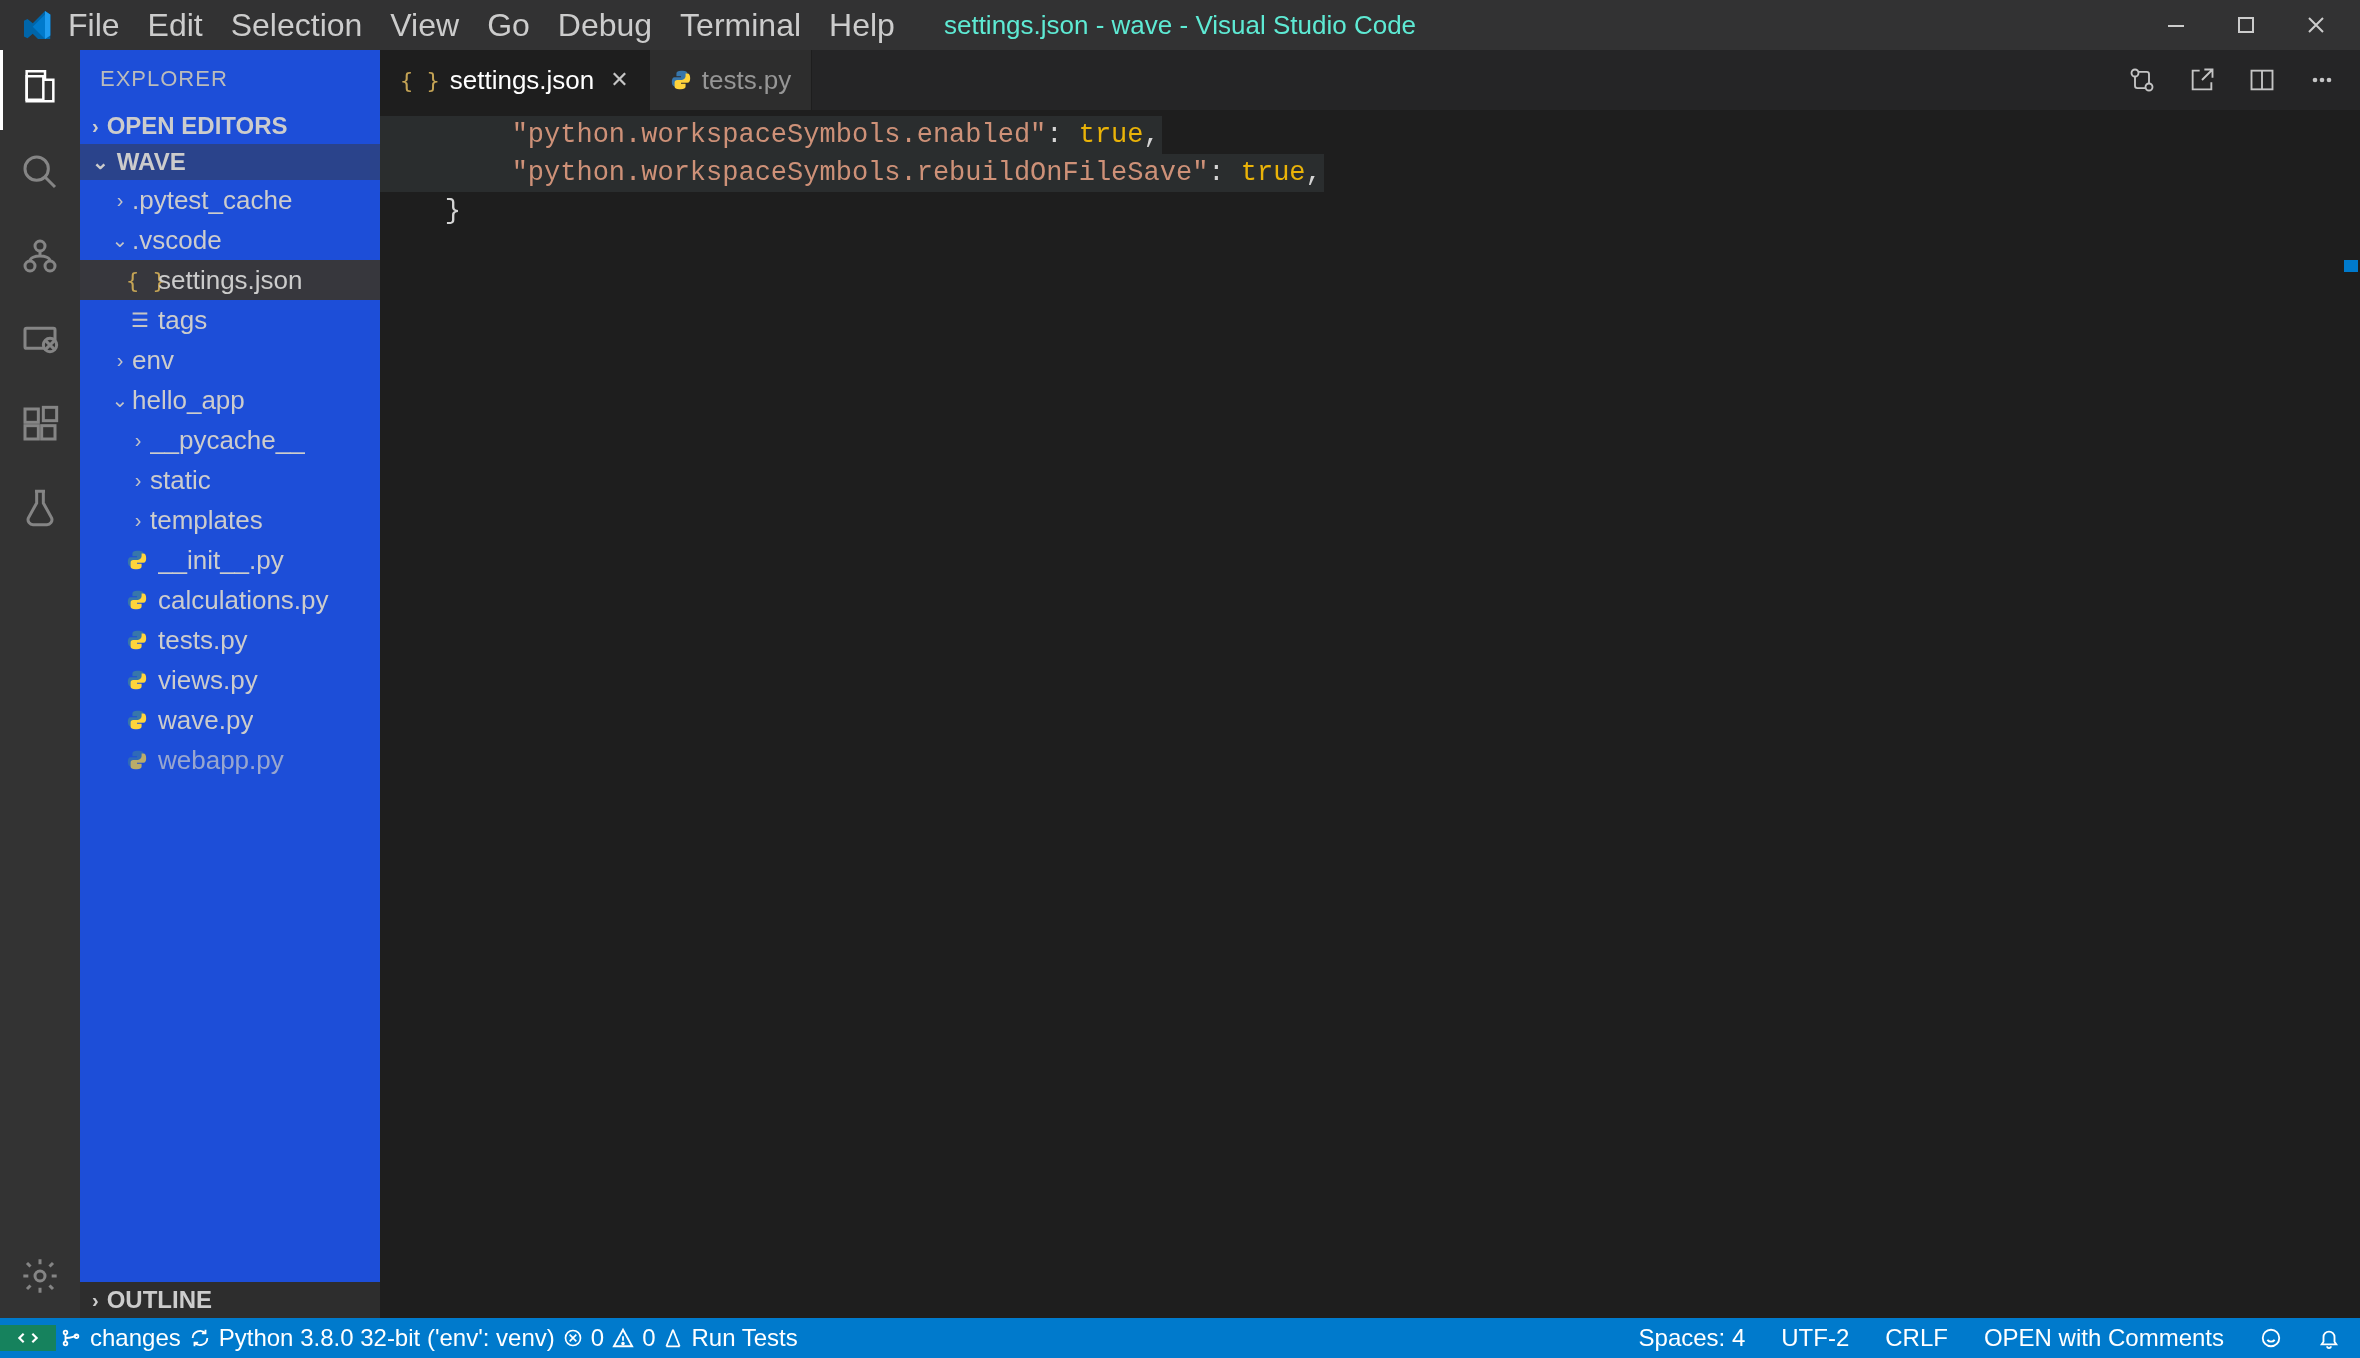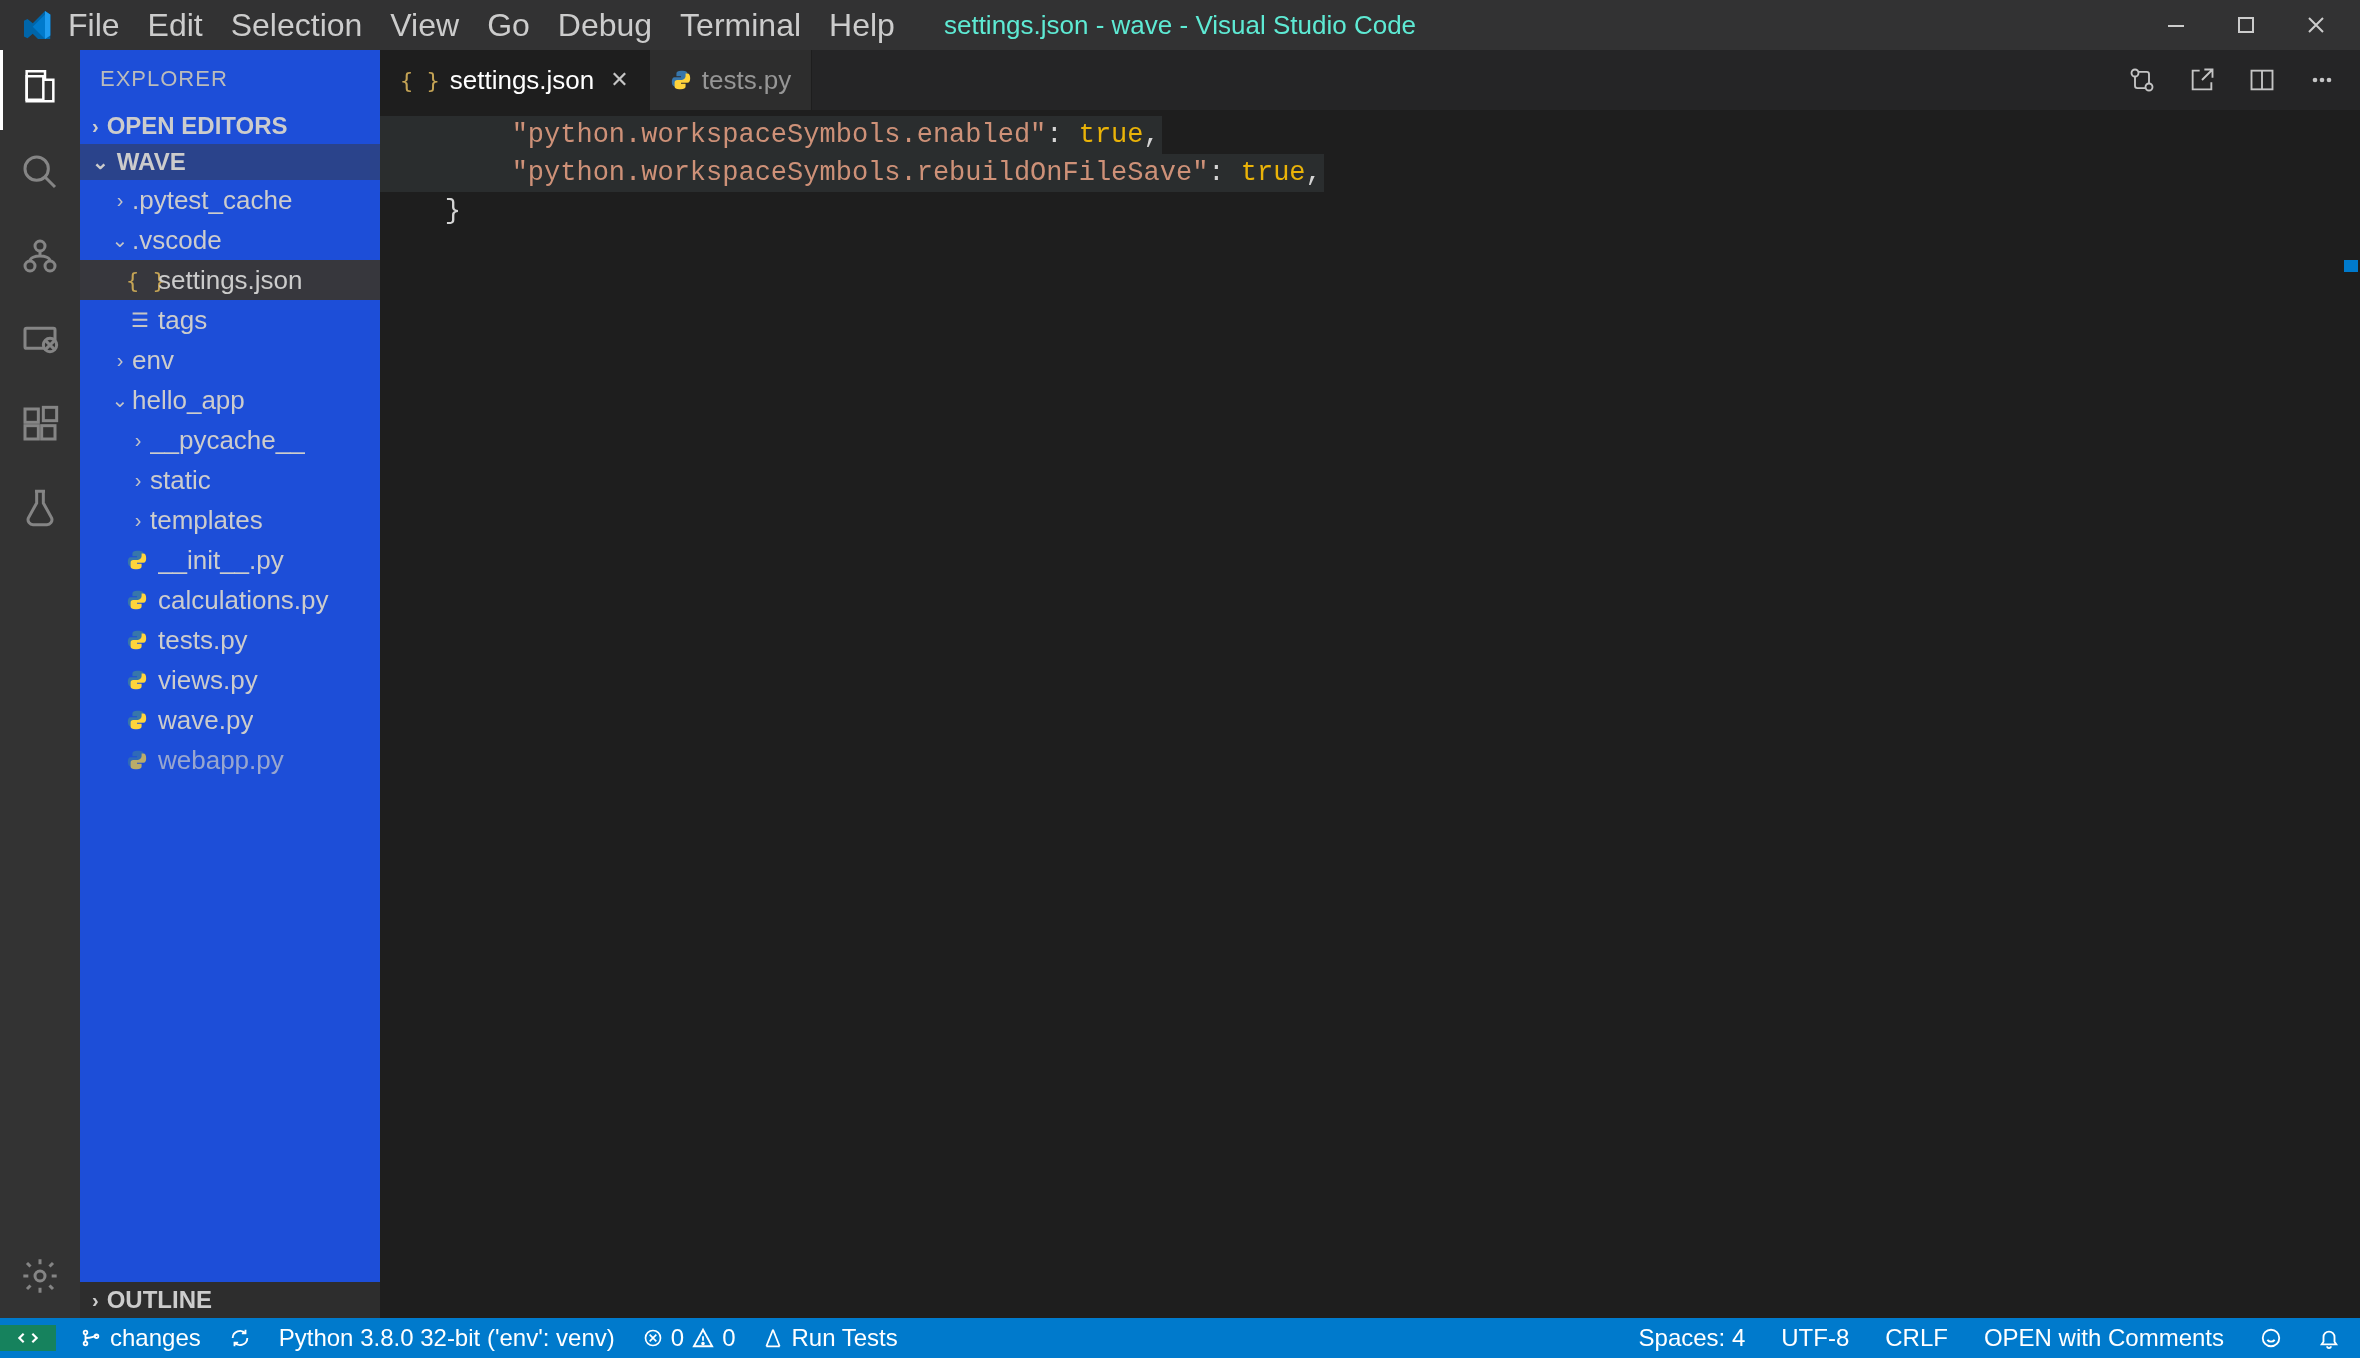--- a/index.html
+++ b/index.html
@@ -208,21 +208,21 @@
 
 
 .statusbar {
   height: 40px;
   background: #007acc;
   color: #ffffff;
   display: flex;
   align-items: center;
   font-size: 24px;
 }
-.statusbar .left { display:flex; align-items:center; gap:20px; padding-left:0;}
+.statusbar .left { display:flex; align-items:center; padding-left:0;}
 .statusbar .right { margin-left:auto; display:flex; align-items:center; gap:28px; padding-right:16px;}
 .statusbar .sitem { display:flex; align-items:center; gap:8px; cursor:pointer; padding:0 4px;}
 .statusbar .remote {
   background:#16825d; height:100%; width:56px; display:flex; align-items:center; justify-content:center;
 }
 
 svg { display:block; }
 </style>
 </head>
 <body>
@@ -531,21 +531,21 @@
           <path d="M12 2L4 22M12 2l8 20M4 22h16"></path>
         </svg>
       <span>Run Tests</span>
     </div>
   </div>
   <div class="right">
     <div class="sitem">
         <span>Spaces: 4</span>
       </div>
     <div class="sitem">
-        <span>UTF-8</span>
+        <span>UTF-2</span>
       </div>
     <div class="sitem">
         <span>CRLF</span>
       </div>
     <div class="sitem">
         <span>OPEN with Comments</span>
       </div>
     <div class="sitem">
       <svg width="22" height="22" viewBox="0 0 24 24" fill="none" stroke="#ffffff" stroke-width="2">
           <circle cx="12" cy="12" r="9"></circle>

